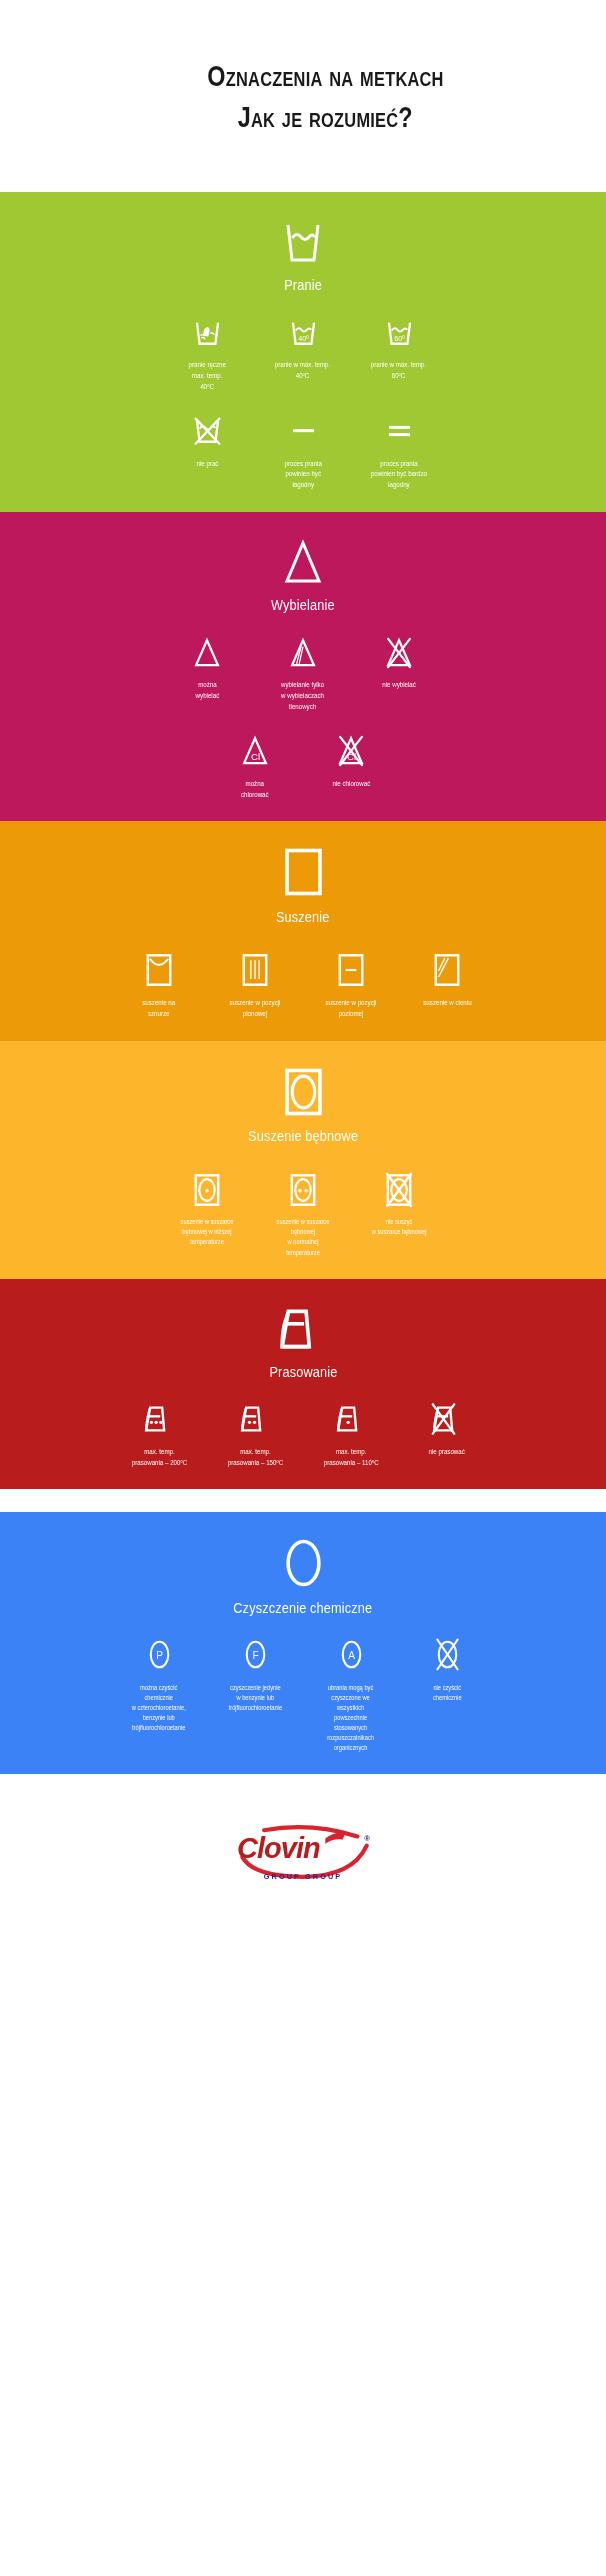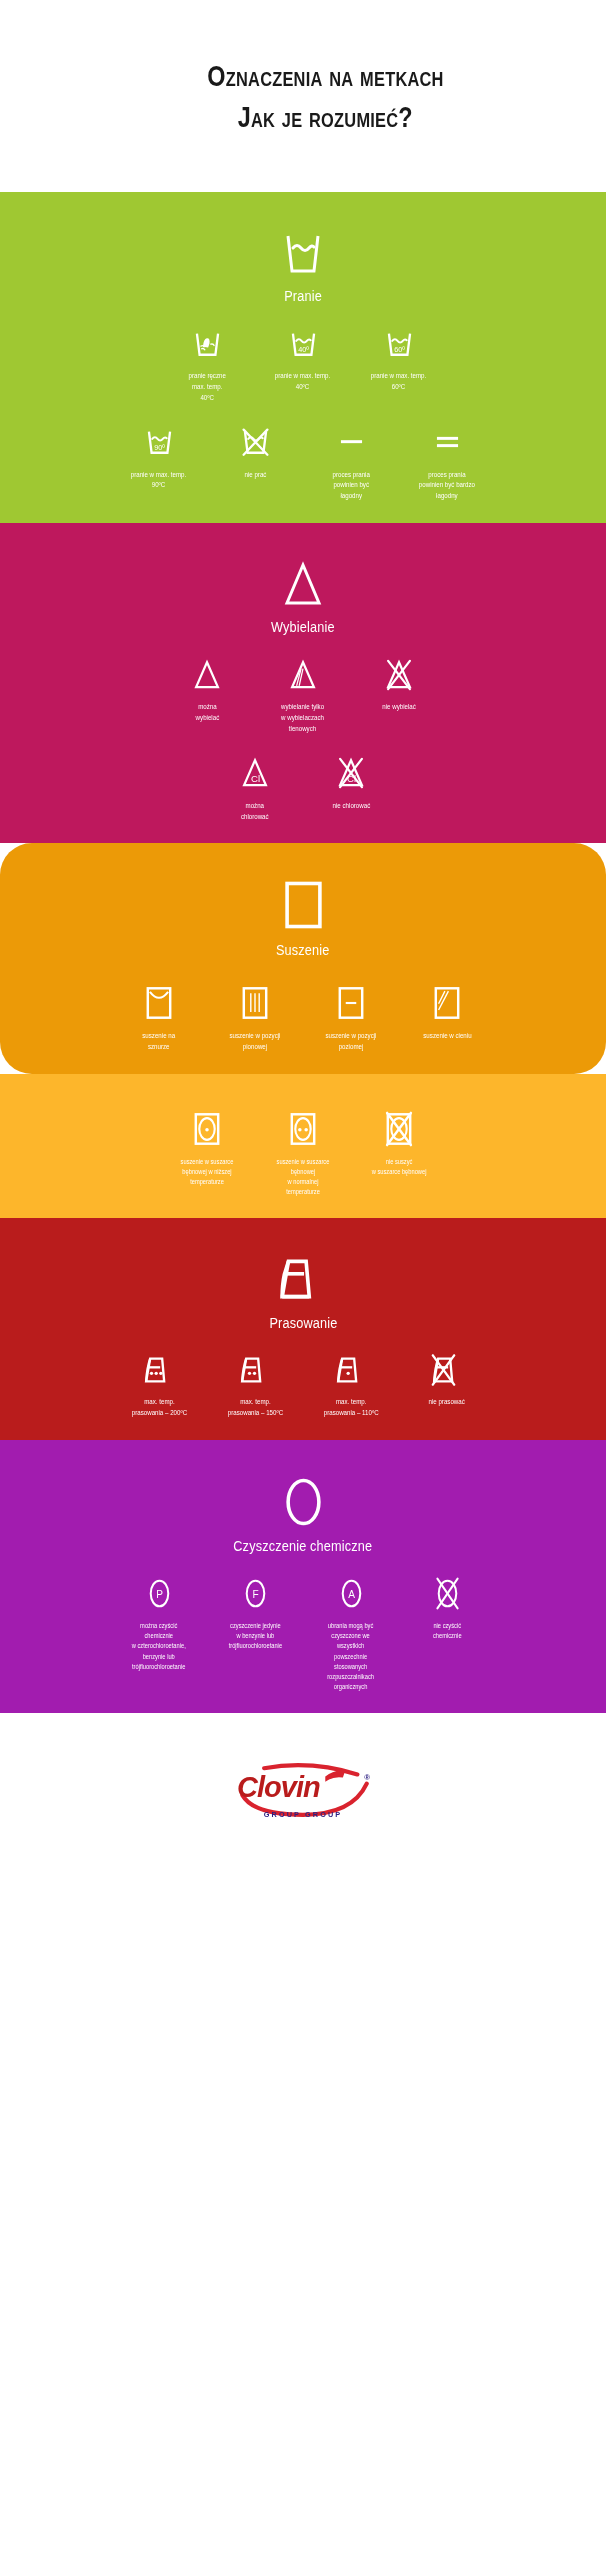--- a/index.html
+++ b/index.html
@@ -30,21 +30,21 @@
     font-size:30px;
     line-height:1.38;
     letter-spacing:0.3px;
     transform:scaleX(0.78);
     font-variant:small-caps;
     text-transform:lowercase;
   }
   .title-line:first-letter { text-transform:uppercase; }
 
   
-  .section { width:606px; padding:11px 0 21px 0; }
+  .section { width:606px; padding:0 0 21px 0; }
   .sec-head {
     display:flex;
     flex-direction:column;
     align-items:center;
     padding-top:25px;
   }
   .sec-head .big-icon { margin-bottom:7.3px; }
   .sec-title {
     color:#ffffff;
     font-size:15.5px;
@@ -79,24 +79,24 @@
     font-size:7px;
     line-height:1.55;
     font-family:"Liberation Sans Narrow","Liberation Sans", sans-serif;
     transform:scaleX(0.88);
     white-space:pre-line;
   }
 
   
   .sec-wash   { background:#9FC832; }
   .sec-bleach { background:#be185d; }
-  .sec-dry    { background:#EC9A07;border-radius:32px; }
+  .sec-dry    { background:#EC9A07; }
   .sec-tumble { background:#FDB62B; }
   .sec-iron   { background:#b91c1c; }
-  .sec-chem   { background:#a21caf; }
+  .sec-chem   { background:#3b82f6;margin-top:23px; }
 
   .sec-dry  .row { margin-top:24px; }
   .sec-tumble .row { margin-top:24px; }
   .sec-tumble .cap { font-size:6.5px; }
   .sec-chem .cap { font-size:6.5px; }
 
   
   .footer {
     background:#ffffff;
     height:158px;
@@ -197,33 +197,20 @@
         </div>
         <div class="cap">pranie w max. temp.
 60ºC</div>
       </div>
     </div>
 
     <div class="row">
       <div class="cell">
         <div class="icon-wrap">
           <svg width="33" height="33" viewBox="0 0 100 100">
-            <g fill="none" stroke="#fff" stroke-width="7">
-                <path d="M18 20 L26 84 L74 84 L82 20"></path>
-            <path d="M28 42 q8 -10 16 0 q8 10 16 0 q6 -7 12 -2" stroke-width="6" stroke-linecap="round"></path>
-              </g>
-            <text x="50" y="76" fill="#fff" font-size="22" text-anchor="middle" font-family="Liberation Sans, sans-serif">90º</text>
-          </svg>
-        </div>
-        <div class="cap">pranie w max. temp.
-90ºC</div>
-      </div>
-      <div class="cell">
-        <div class="icon-wrap">
-          <svg width="33" height="33" viewBox="0 0 100 100">
               <g fill="none" stroke="#fff" stroke-width="7">
             <path d="M18 20 L26 84 L74 84 L82 20"></path>
             <path d="M28 42 q8 -10 16 0 q8 10 16 0 q6 -7 12 -2" stroke-width="6" stroke-linecap="round"></path>
             <path d="M14 14 L86 90 M86 14 L14 90" stroke-linecap="round"></path>
           </g>
             </svg>
         </div>
         <div class="cap">nie prać</div>
       </div>
       <div class="cell">
@@ -379,20 +366,29 @@
                 <path d="M16 52 L34 16"></path>
               </g>
           </svg>
         </div>
         <div class="cap">suszenie w cieniu</div>
       </div>
     </div>
   </div>
 
   <div class="section sec-tumble">
+    <div class="sec-head">
+      <div class="big-icon">
+        <svg width="41" height="52" viewBox="0 0 80 100">
+          <rect x="8" y="8" width="64" height="84" fill="none" stroke="#fff" stroke-width="7"></rect>
+          <ellipse cx="40" cy="50" rx="22" ry="31" fill="none" stroke="#fff" stroke-width="6"></ellipse>
+        </svg>
+      </div>
+      <div class="sec-title">Suszenie bębnowe</div>
+    </div>
 
     <div class="row">
       <div class="cell">
         <div class="icon-wrap">
           <svg width="28" height="36" viewBox="0 0 80 100">
             <rect x="8" y="8" width="64" height="84" fill="none" stroke="#fff" stroke-width="7"></rect>
             <ellipse cx="40" cy="50" rx="22" ry="31" fill="none" stroke="#fff" stroke-width="6"></ellipse>
             <circle cx="40" cy="52" r="5" fill="#fff"></circle>
           </svg>
         </div>

